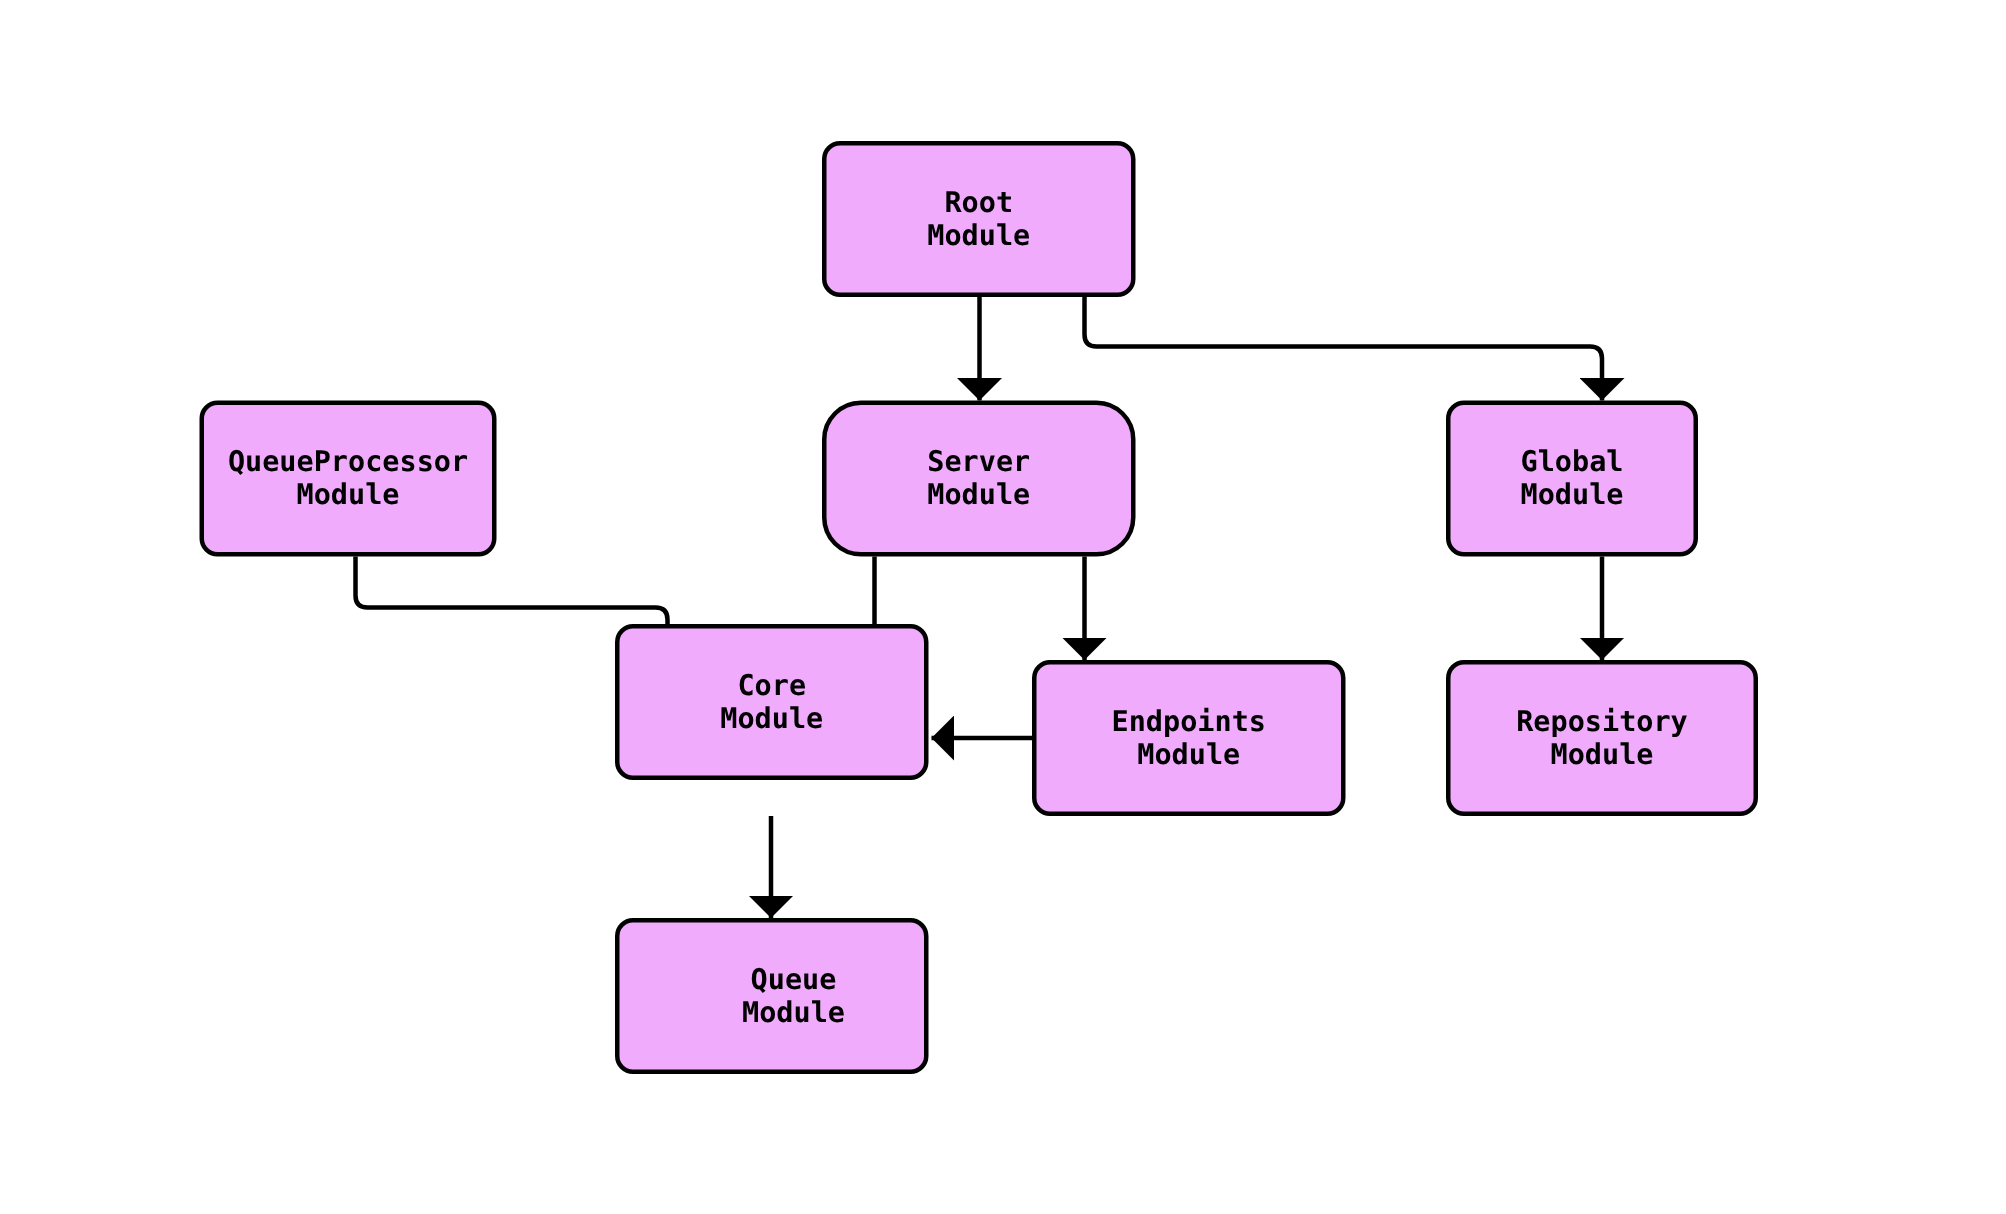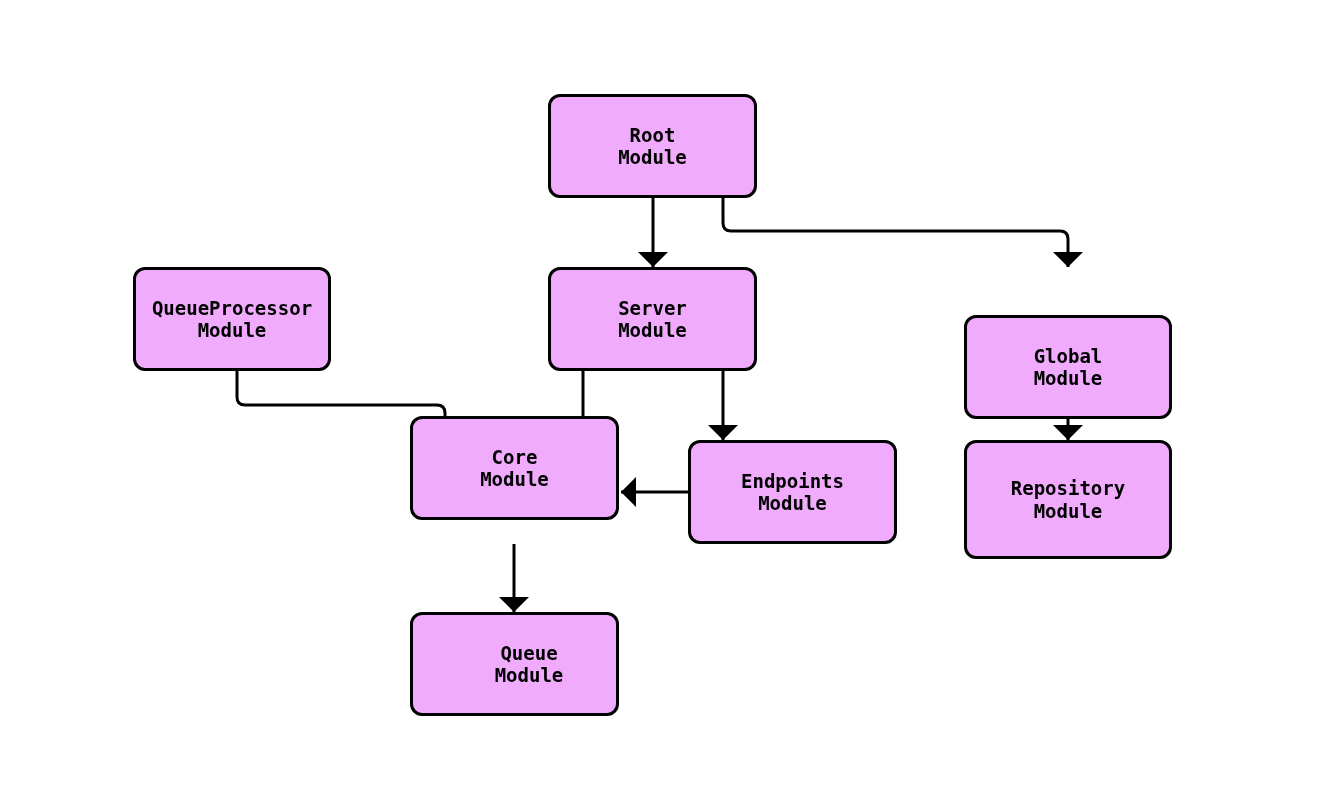--- a/index.html
+++ b/index.html
@@ -38,26 +38,26 @@
     justify-content: center;
     text-align: center;
     font-weight: bold;
     font-size: 19px;
     line-height: 1.18;
     color: #000000;
     white-space: pre-line;
   }
   
   .node-root          { left: 548px; top:  94px; width: 209px; height: 104px; }
-  .node-server        { left: 548px; top: 267px; width: 209px; height: 104px; }
+  .node-server        { left: 548px; top: 267px; width: 209px; height: 104px; border-radius: 26px; }
   .node-queueprocessor{ left: 133px; top: 267px; width: 198px; height: 104px; }
-  .node-global        { left: 964px; top: 267px; width: 208px; height: 104px; margin-top: 48px; }
+  .node-global        { left: 964px; top: 267px; width: 168px; height: 104px; }
   .node-core          { left: 410px; top: 416px; width: 209px; height: 104px; }
   .node-endpoints     { left: 688px; top: 440px; width: 209px; height: 104px; }
-  .node-repository    { left: 964px; top: 440px; width: 208px; height: 119px; }
+  .node-repository    { left: 964px; top: 440px; width: 208px; height: 104px; }
   .node-queue         { left: 410px; top: 612px; width: 209px; height: 104px; padding-left: 29px; }
 </style>
 </head>
 <body>
 
 <div class="canvas">
 
   <svg class="edges-layer" width="1337" height="809" viewBox="0 0 1337 809" xmlns="http://www.w3.org/2000/svg">
     <defs>
       <marker id="arrowhead" markerUnits="userSpaceOnUse" markerWidth="16" markerHeight="30" viewBox="0 0 16 30" refX="15" refY="15" orient="auto">

